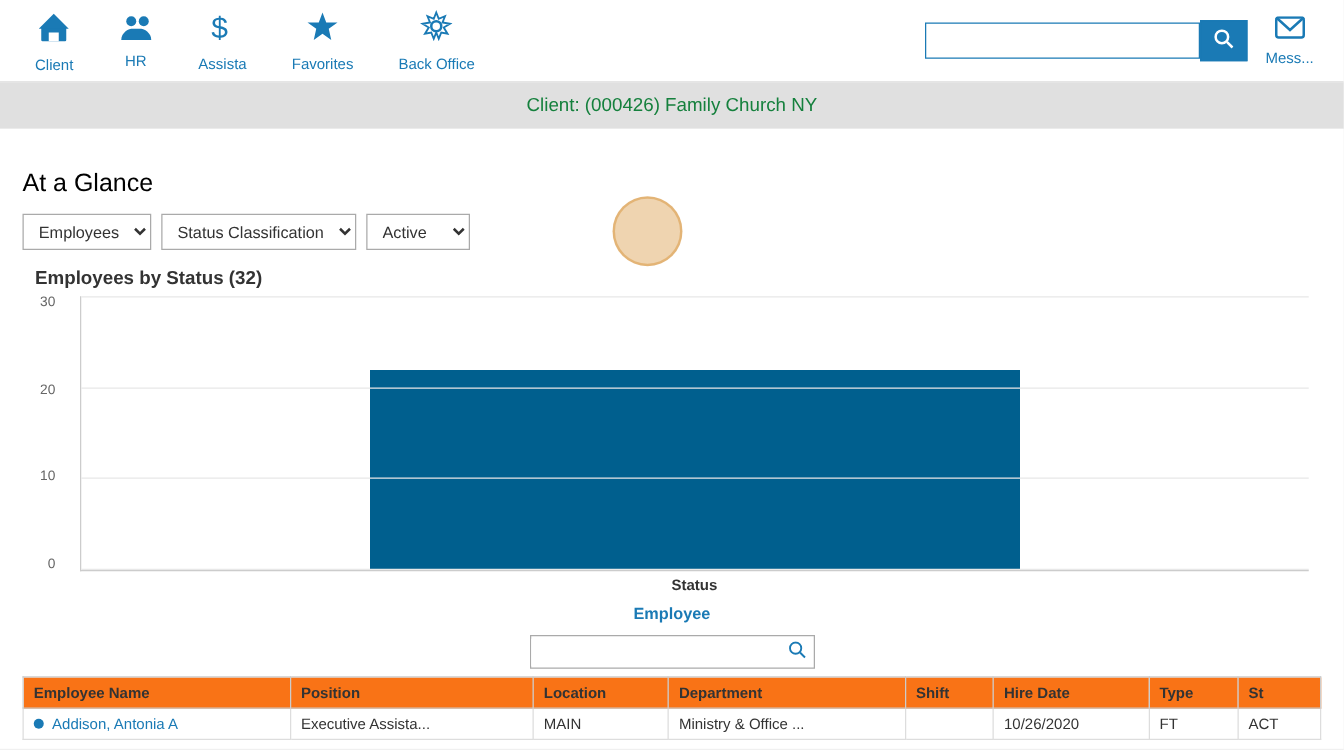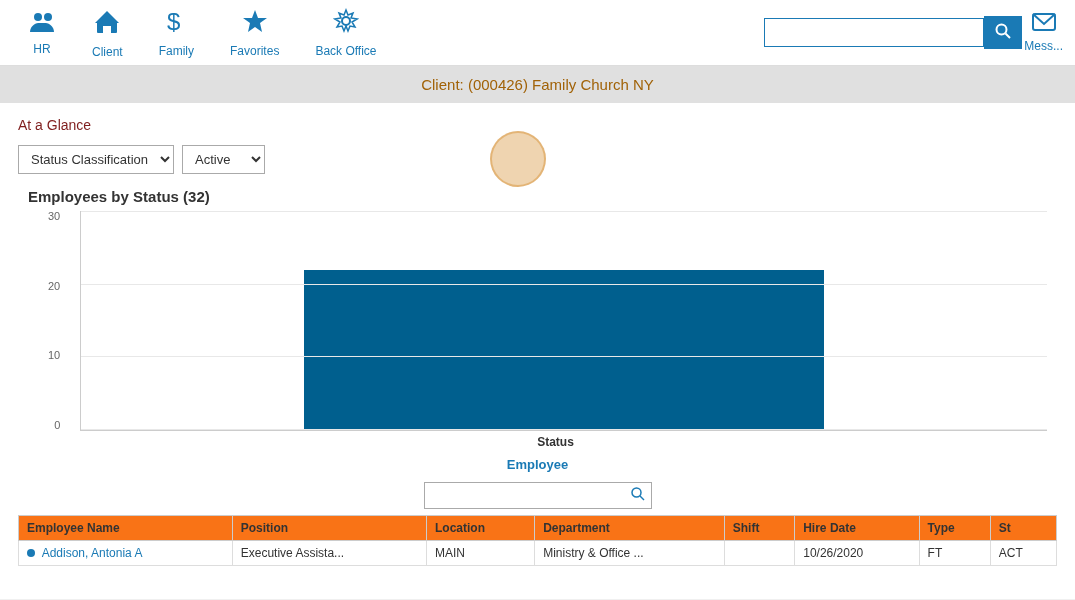--- a/index.html
+++ b/index.html
@@ -48,49 +48,50 @@
       padding: 6px 10px;
       cursor: pointer;
       font-size: 14px;
     }
     .nav-messages {
       display: flex;
       flex-direction: column;
       align-items: center;
       justify-content: center;
       color: #1a7ab5;
-      padding: 0 2px;
+      padding: 0 14px;
       font-size: 12px;
       gap: 4px;
       height: 100%;
     }
 
     
     .client-bar {
       background: #e0e0e0;
       text-align: center;
       padding: 10px 0;
       font-size: 15px;
-      color: #a16207;
+      color: #15803d;
       font-weight: normal;
     }
 
     
     .main-content {
       background: #fff;
       margin: 0;
       padding: 14px 18px;
       height: calc(600px - 66px - 38px);
       overflow: hidden;
     }
 
     .at-a-glance-title {
-      font-size: 14px;
-      color: #7f1d1d;
+      font-size: 20px;
+      color: #000000;
       margin-bottom: 12px;
+      margin-top: 19px;
     }
 
     .filter-row {
       display: flex;
       align-items: center;
       gap: 8px;
       margin-bottom: 14px;
       position: relative;
     }
 
@@ -251,45 +252,45 @@
       background: #1a7ab5;
       margin-right: 4px;
     }
   </style>
 </head>
 <body>
 
 <div class="top-nav">
   <div class="nav-item">
     <span class="nav-icon">
+      <svg width="28" height="28" viewBox="0 0 28 28" fill="none">
+        <rect x="4" y="14" width="20" height="12" rx="1" fill="#1a7ab5"></rect>
+        <polygon points="2,16 14,4 26,16" fill="#1a7ab5"></polygon>
+        <rect x="10" y="19" width="8" height="7" fill="#fff"></rect>
+      </svg>
+    </span>
+    <span>Client</span>
+  </div>
+  <div class="nav-item">
+    <span class="nav-icon">
       <svg width="28" height="22" viewBox="0 0 28 22" fill="none">
         <circle cx="10" cy="7" r="4" fill="#1a7ab5"></circle>
         <circle cx="20" cy="7" r="4" fill="#1a7ab5"></circle>
         <path d="M2 22 C2 16 8 13 10 13 C12 13 16 13 18 13 C20 13 26 16 26 22" fill="#1a7ab5"></path>
       </svg>
     </span>
     <span>HR</span>
   </div>
   <div class="nav-item">
     <span class="nav-icon">
-      <svg width="28" height="28" viewBox="0 0 28 28" fill="none">
-        <rect x="4" y="14" width="20" height="12" rx="1" fill="#1a7ab5"></rect>
-        <polygon points="2,16 14,4 26,16" fill="#1a7ab5"></polygon>
-        <rect x="10" y="19" width="8" height="7" fill="#fff"></rect>
-      </svg>
-    </span>
-    <span>Client</span>
-  </div>
-  <div class="nav-item">
-    <span class="nav-icon">
       <svg width="22" height="26" viewBox="0 0 22 26" fill="none">
         <text x="2" y="22" font-size="24" fill="#1a7ab5" font-family="Arial">$</text>
       </svg>
     </span>
-    <span>Family</span>
+    <span>Assista</span>
   </div>
   <div class="nav-item">
     <span class="nav-icon">
       <svg width="26" height="26" viewBox="0 0 26 26" fill="none">
         <polygon points="13,2 16,10 25,10 18,15 20,24 13,19 6,24 8,15 1,10 10,10" fill="#1a7ab5"></polygon>
       </svg>
     </span>
     <span>Favorites</span>
   </div>
   <div class="nav-item">
@@ -321,34 +322,37 @@
 </div>
 
 <div class="client-bar">
   <span>Client: (000426) Family Church NY</span>
 </div>
 
 <div class="main-content">
   <div class="at-a-glance-title">At a Glance</div>
 
   <div class="filter-row">
+    <select>
+      <option>Employees</option>
+    </select>
     <select>
       <option>Status Classification</option>
     </select>
     <select>
       <option>Active</option>
       <option>Inactive</option>
       <option>All</option>
     </select>
     <div class="active-circle"></div>
   </div>
 
   <div class="chart-container">
     <div class="chart-title">Employees by Status (32)</div>
-    <div style="display:flex; align-items:flex-end; position:relative; margin-left:52px;text-decoration:underline;">
+    <div style="display:flex; align-items:flex-end; position:relative; margin-left:36px;text-decoration:underline;">
 
       <div class="y-axis-labels">
         <span class="y-label">30</span>
         <span class="y-label">20</span>
         <span class="y-label">10</span>
         <span class="y-label">0</span>
       </div>
 
       <div class="chart-area" style="width:100%; height:220px;">
         <div class="grid-lines">

